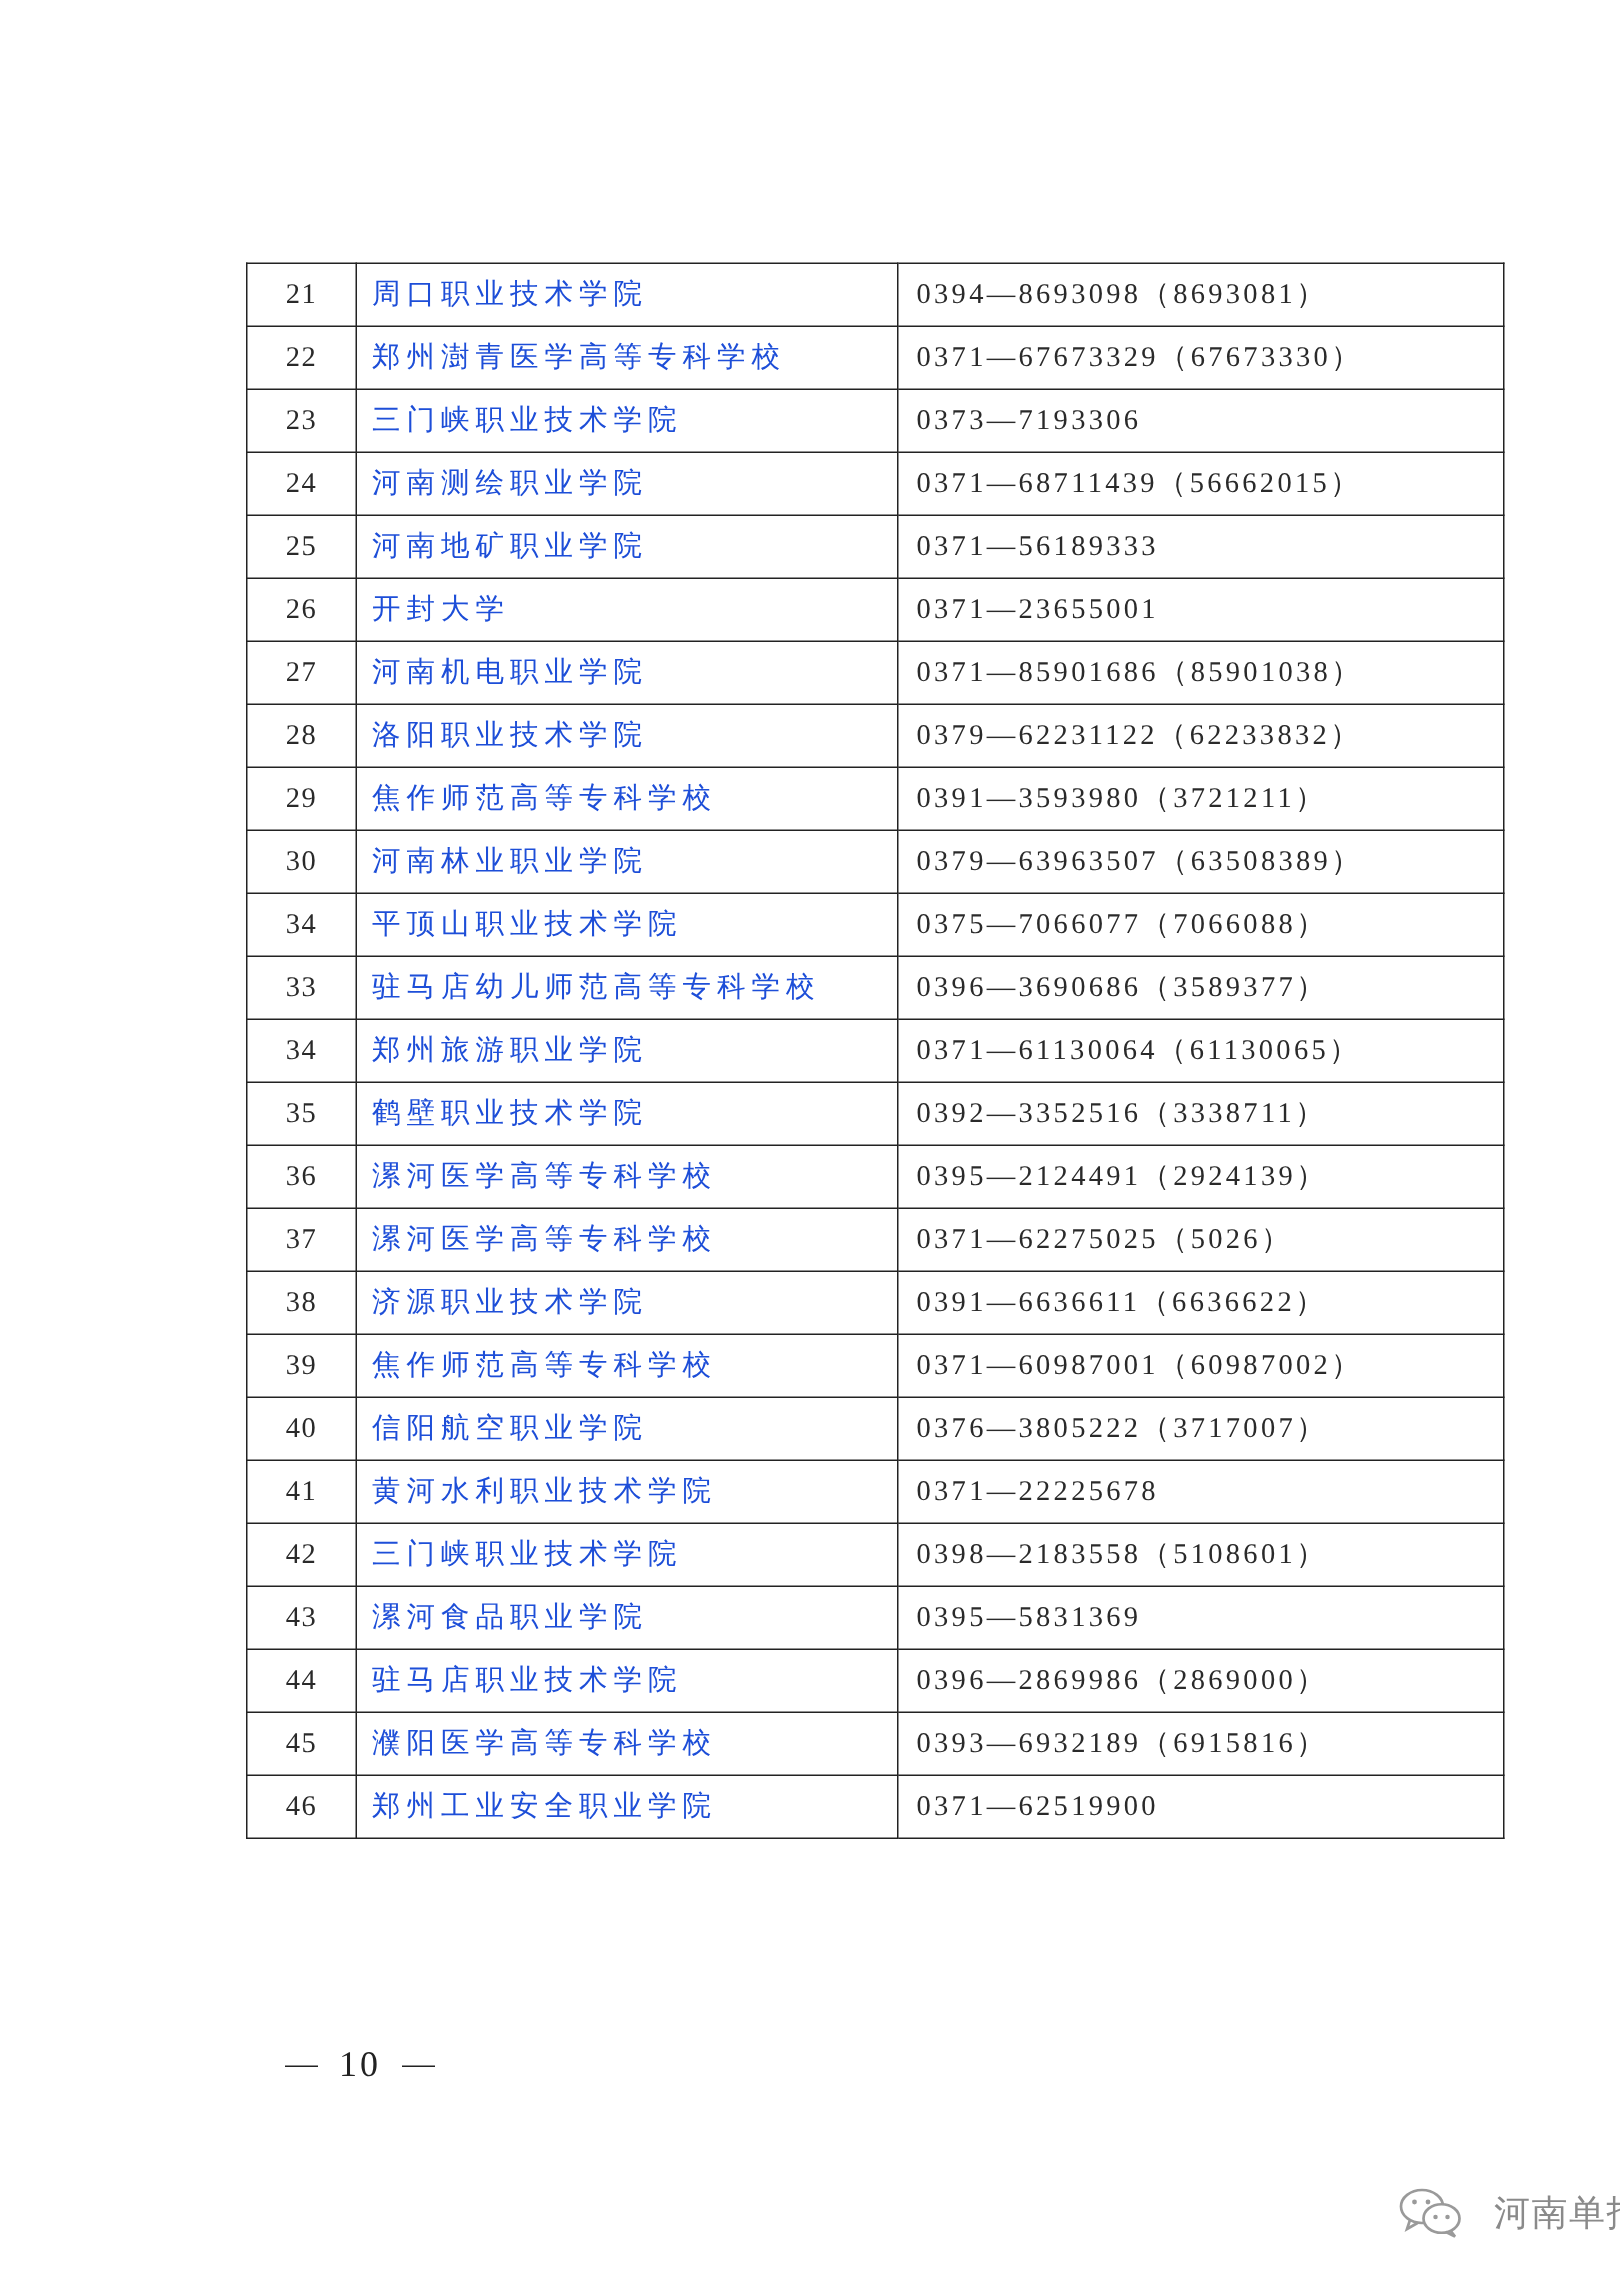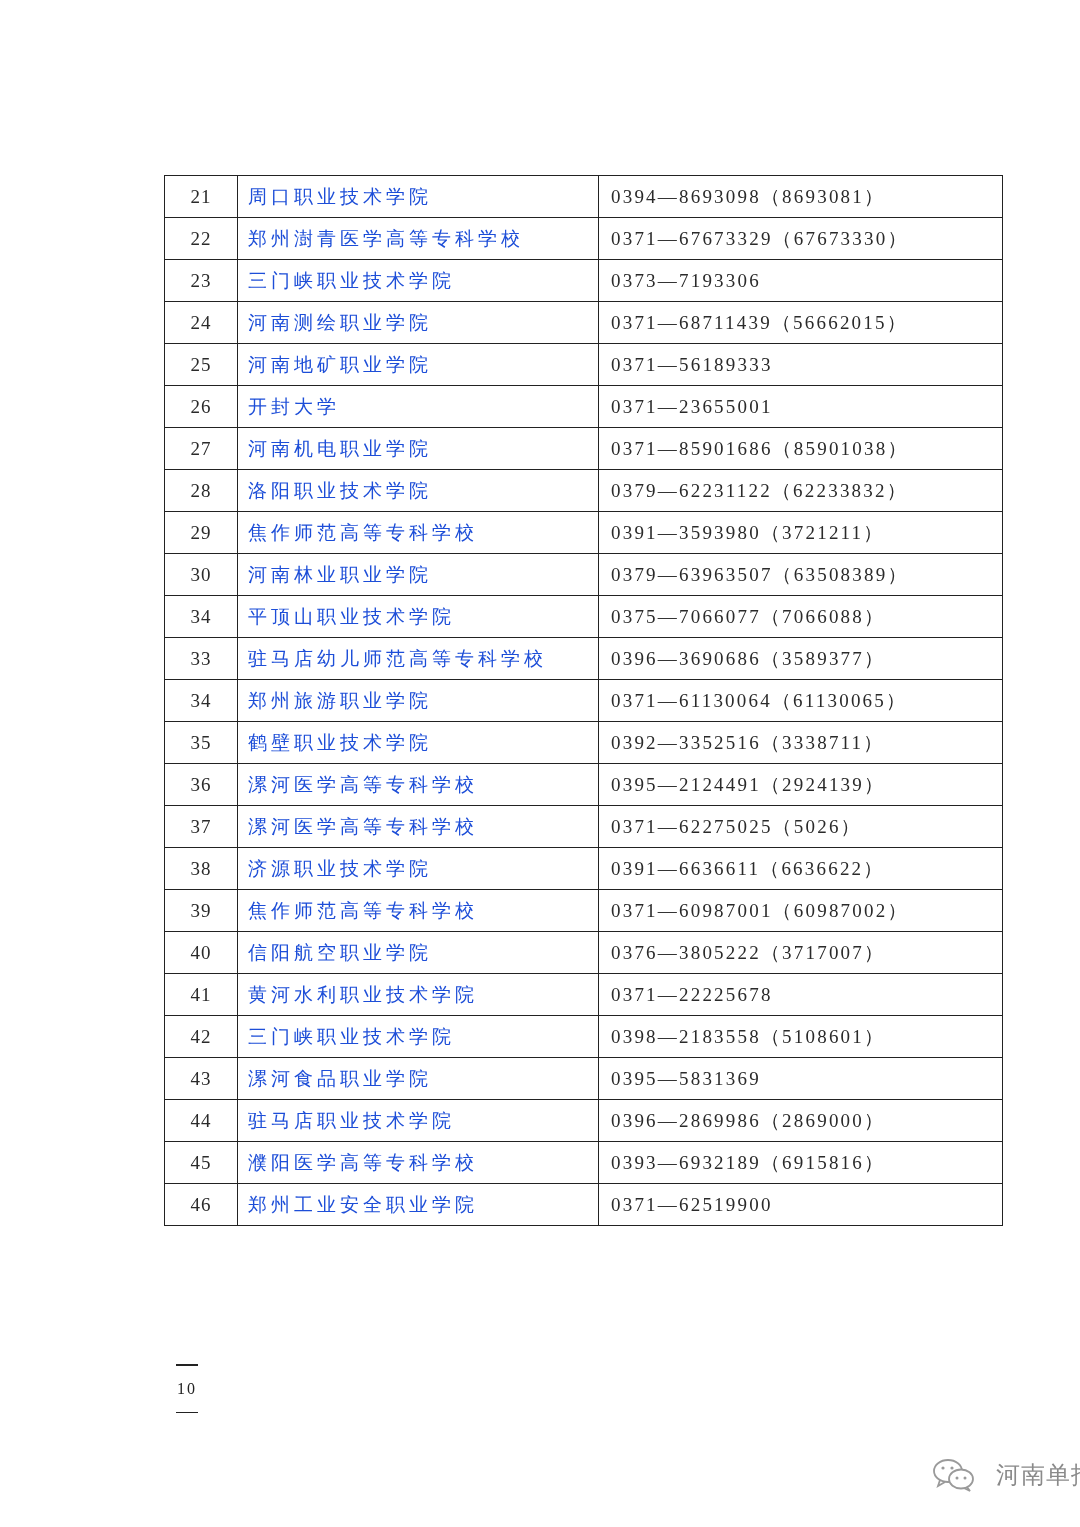--- a/index.html
+++ b/index.html
@@ -57,30 +57,29 @@
       color: #1d4ed8;
     }
     td.phone {
       padding-left: 12px !important;
       font-family: "Liberation Serif", "DejaVu Serif", serif;
       font-size: 20px;
       letter-spacing: 2.2px;
     }
     .page-number {
       position: absolute;
-      left: 136px;
+      left: 150px;
       top: 1364px;
       font-family: "Liberation Serif", "DejaVu Serif", serif;
-      font-size: 16px;
+      font-size: 24px;
       letter-spacing: 2px;
       color: #222;
       display: flex;
       align-items: center;
       gap: 14px;
-      flex-direction: column;
     }
     .page-number .dash {
       display: inline-block;
       width: 22px;
       height: 1.5px;
       background: #222;
     }
     .watermark {
       position: absolute;
       left: 892px;

